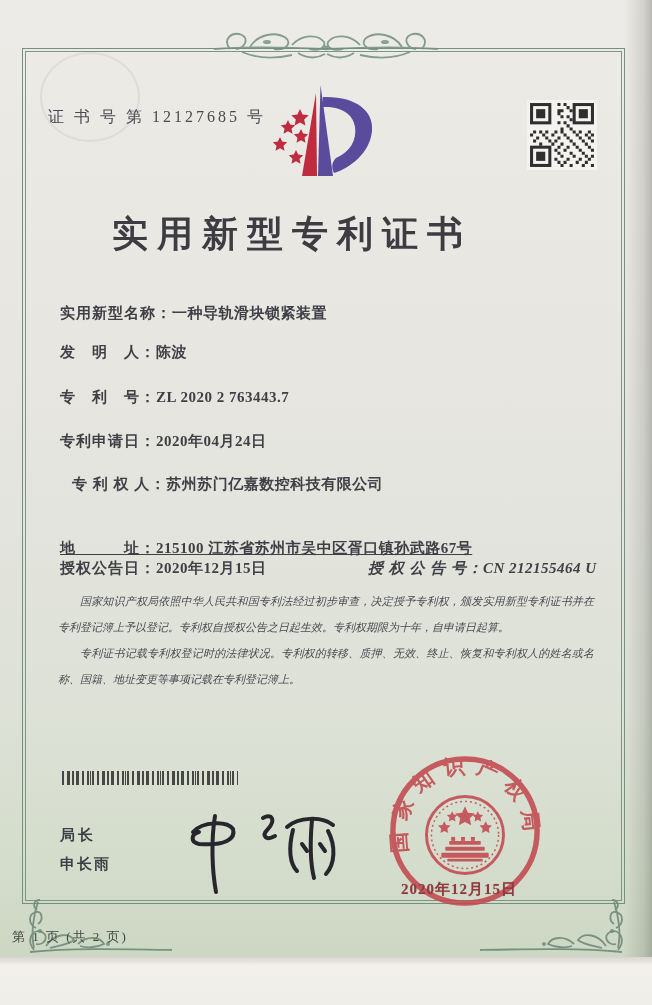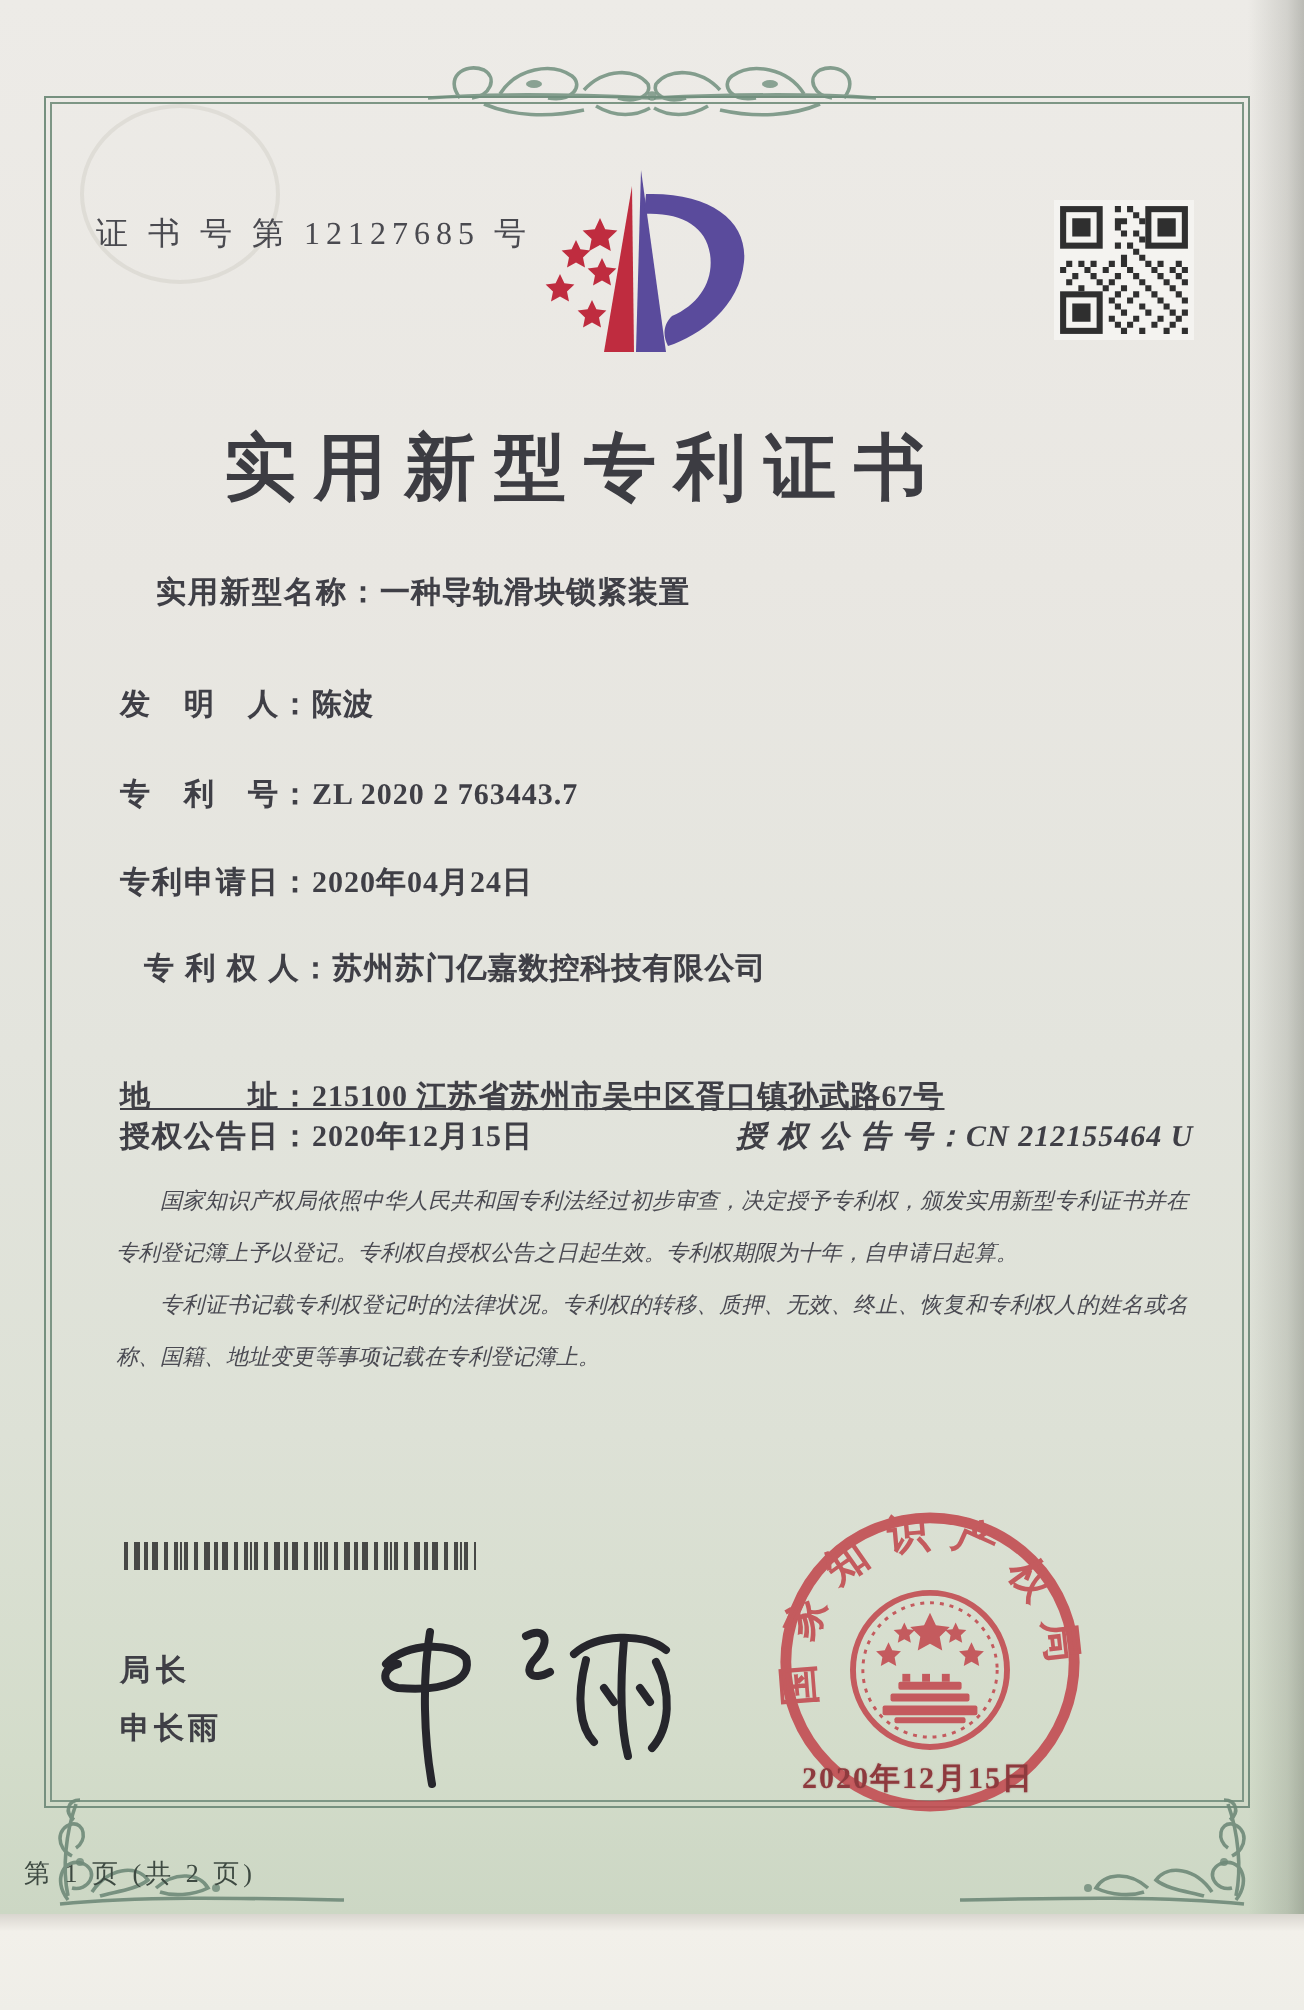--- a/index.html
+++ b/index.html
@@ -180,21 +180,21 @@
     </g>
     <g fill="#2f2f2f">
       <rect x="6" y="6" width="9" height="9"></rect>
         <rect x="48" y="6" width="9" height="9"></rect>
         <rect x="6" y="48" width="9" height="9"></rect>
     </g>
   </svg>
 
   <div class="abs title">实用新型专利证书</div>
 
-  <div class="abs field" style="top:287px;margin-left:18px;">
+  <div class="abs field" style="top:304px;">
     <span class="lbl">实用新型名称：</span><span>一种导轨滑块锁紧装置</span>
   </div>
   <div class="abs field" style="top:343px;">
     <span class="lbl">发　明　人：</span><span>陈波</span>
   </div>
   <div class="abs field" style="top:388px;">
     <span class="lbl">专　利　号：</span><span>ZL 2020 2 763443.7</span>
   </div>
   <div class="abs field" style="top:432px;">
     <span class="lbl">专利申请日：</span><span>2020年04月24日</span>

